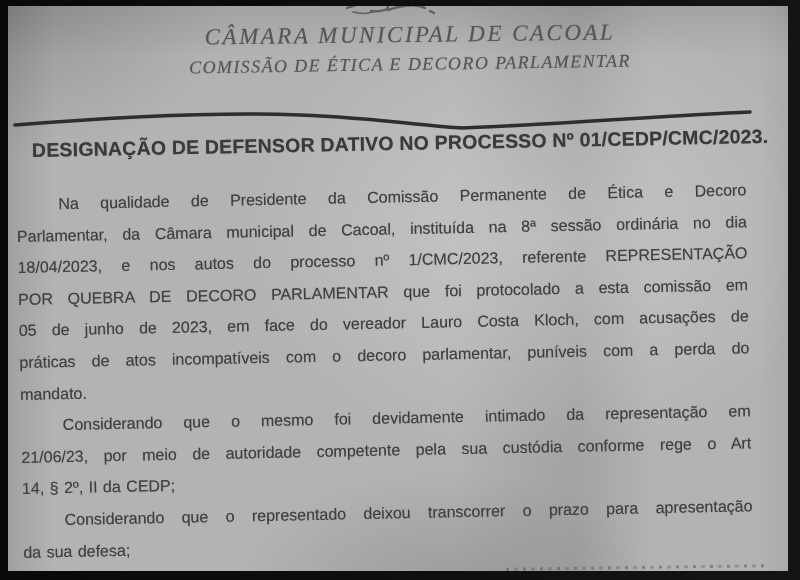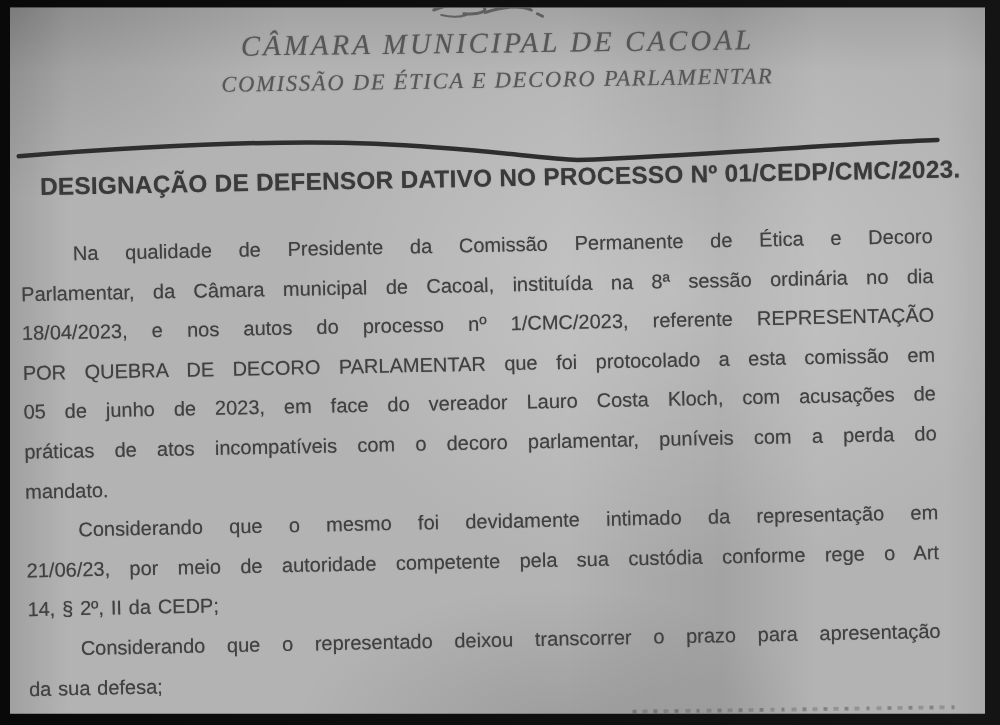--- a/index.html
+++ b/index.html
@@ -20,21 +20,21 @@
     background-image:
       radial-gradient(ellipse 430px 330px at 68% 40%, rgba(255,255,255,.26), rgba(255,255,255,0) 70%),
       radial-gradient(ellipse 320px 220px at 0% 0%, rgba(0,0,0,.16), rgba(0,0,0,0) 70%),
       linear-gradient(90deg, rgba(0,0,0,.10), rgba(0,0,0,0) 6%),
       linear-gradient(90deg, rgba(0,0,0,0) 57%, rgba(0,0,0,.06) 66%, rgba(0,0,0,.09) 73%, rgba(0,0,0,0) 83%),
       linear-gradient(180deg, rgba(0,0,0,.09), rgba(0,0,0,0) 9%),
       radial-gradient(ellipse 300px 170px at 56% 103%, rgba(0,0,0,.13), rgba(0,0,0,0) 70%),
       linear-gradient(270deg, rgba(0,0,0,.05), rgba(0,0,0,0) 4%);
   }
   .top-mark{position:absolute;left:325px;top:-6px;width:120px;height:24px;opacity:.75;}
-  .doc-header{position:absolute;left:0;top:16px;width:100%;text-align:center;color:#565656;}
+  .doc-header{position:absolute;left:12px;top:16px;width:100%;text-align:center;color:#565656;}
   .org-name{
     font-family:"Liberation Serif",serif;font-style:italic;
     font-size:23px;letter-spacing:2.5px;white-space:nowrap;
     transform:rotate(-0.7deg);
     text-shadow:0 0 1px rgba(86,86,86,.55);
   }
   .committee-name{
     font-family:"Liberation Serif",serif;font-style:italic;
     font-size:18px;letter-spacing:1.4px;white-space:nowrap;
     margin-top:6px;transform:rotate(-0.9deg);

